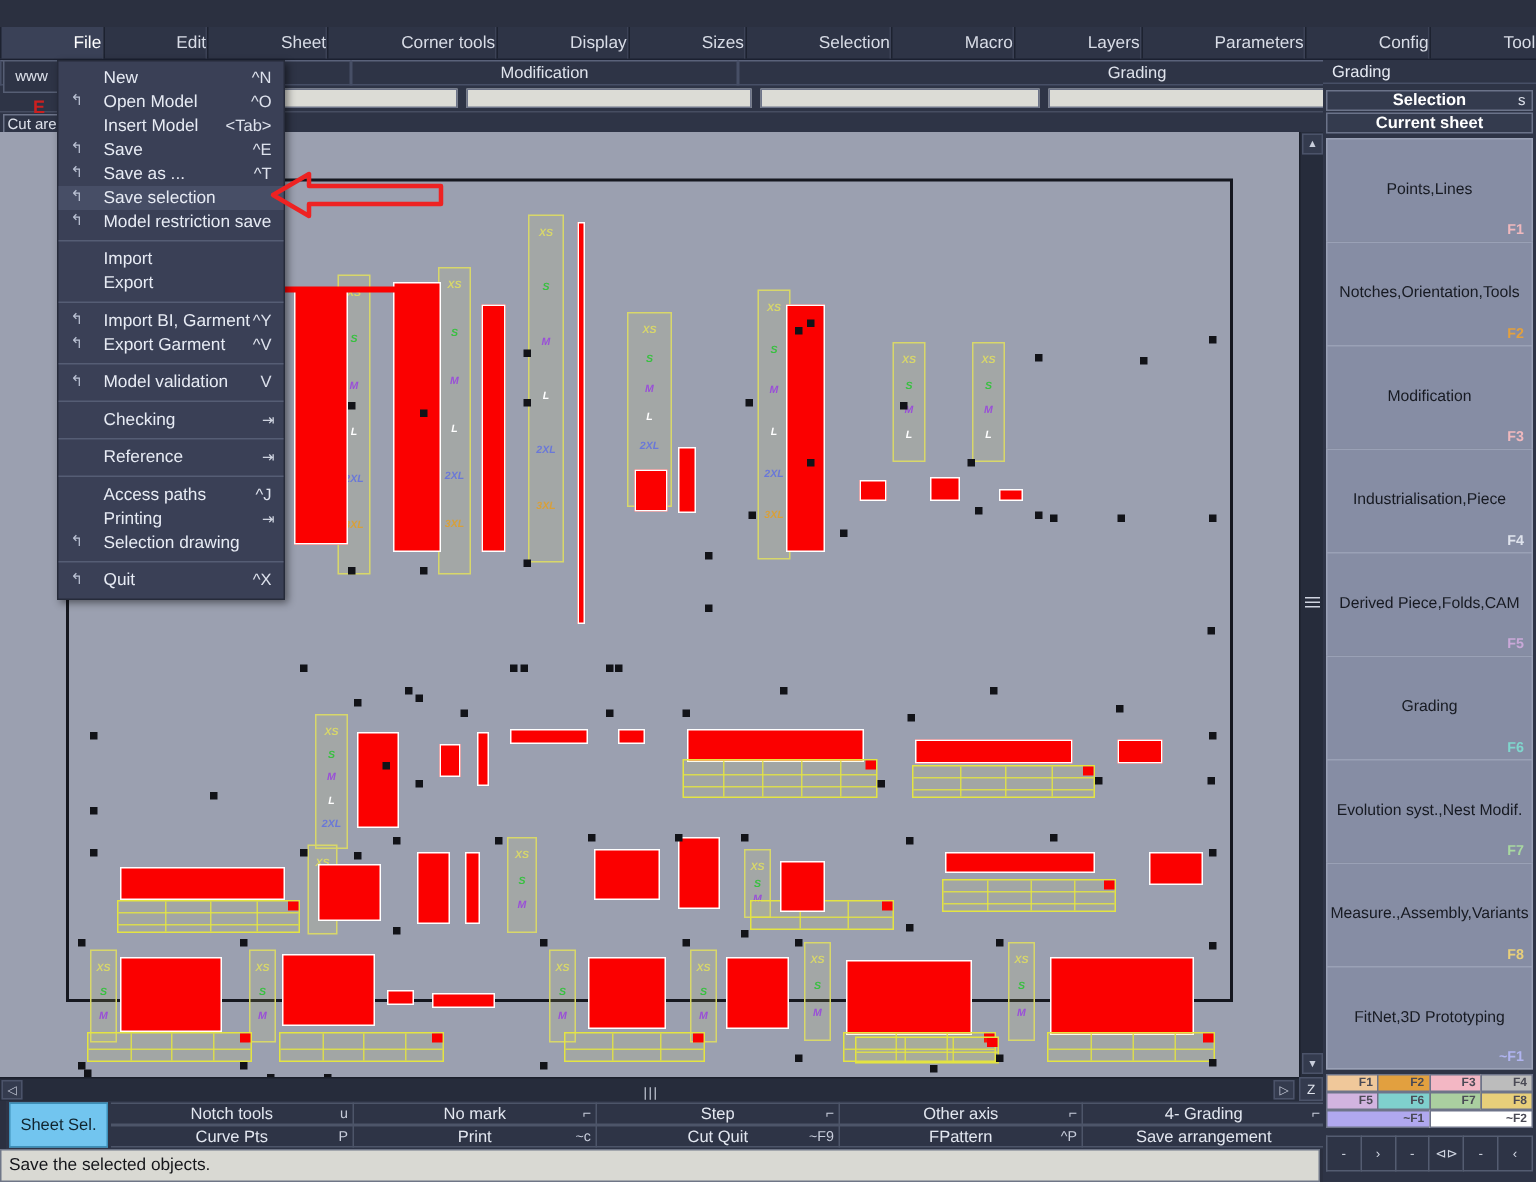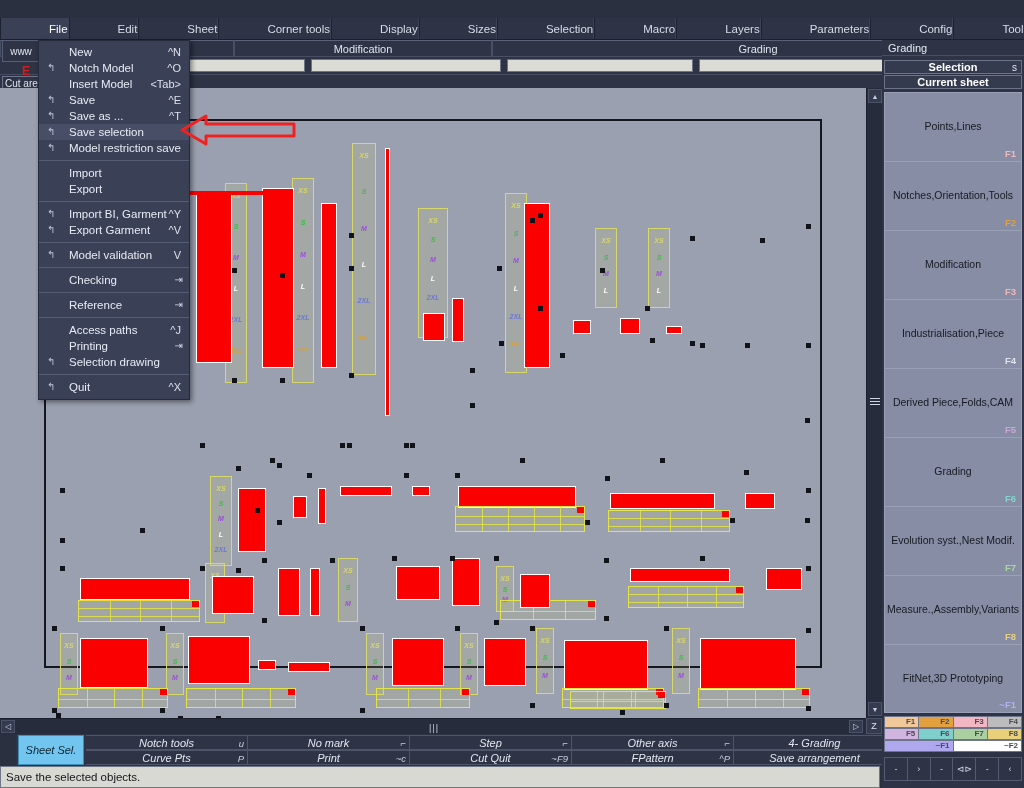--- a/index.html
+++ b/index.html
@@ -151,21 +151,21 @@
     position:absolute;left:429px;top:4px;color:#c9cedb;font-size:9px;letter-spacing:1px;
   }
   .zbox{
     position:absolute;left:866px;top:718px;width:16px;height:16px;
     background:#343b4e;border:1px solid #4b5369;
     display:flex;align-items:center;justify-content:center;color:#dfe3ec;font-size:9px;
   }
 
   
   .bottombar{
-    position:absolute;left:16px;top:734px;width:955px;height:32px;background:#2e3446;font-style:italic;
+    position:absolute;left:4px;top:734px;width:955px;height:32px;background:#2e3446;
   }
   .sheet-sel{
     position:absolute;left:2px;top:1px;width:66px;height:30px;
     background:#72c5ef; border:1px solid #3d8fb8;
     display:flex;align-items:center;justify-content:center;
     color:#10242e;font-size:11px;
   }
   .bt-row{ position:absolute; left:70px; height:15px; display:flex; width:810px; }
   .bt-row.r1{ top:1px; }
   .bt-row.r2{ top:16px; }
@@ -792,21 +792,21 @@
       <div class="mb">‹</div>
     </div>
 
   <div class="dropdown" id="fileMenu">
       <div class="dd-item">
         <span>New</span>
         <span class="accel">^N</span>
       </div>
       <div class="dd-item">
         <span class="arrowmark">↰</span>
-        <span>Notch Model</span>
+        <span>Open Model</span>
         <span class="accel">^O</span>
       </div>
       <div class="dd-item">
         <span>Insert Model</span>
         <span class="accel">&lt;Tab&gt;</span>
       </div>
       <div class="dd-item">
         <span class="arrowmark">↰</span>
         <span>Save</span>
         <span class="accel">^E</span>

